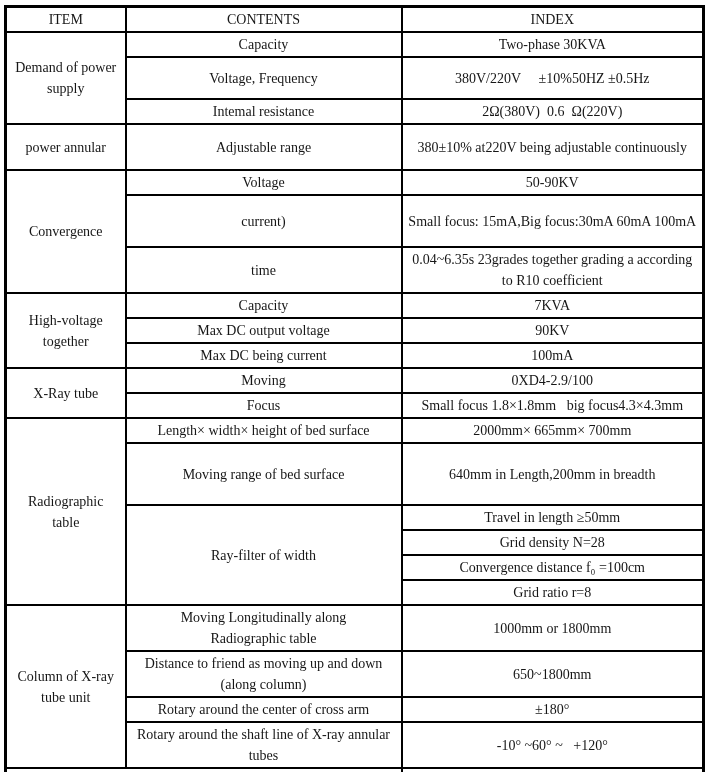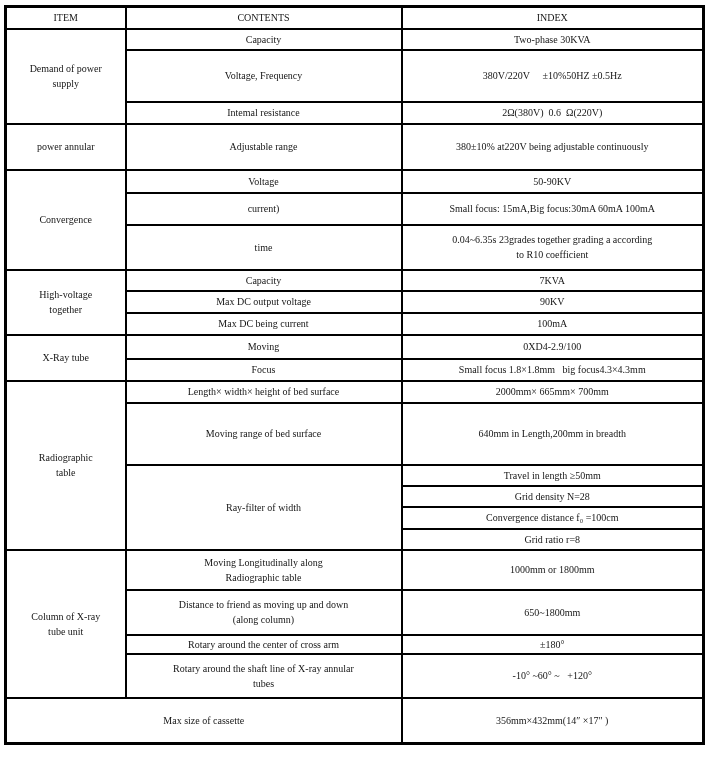--- a/index.html
+++ b/index.html
@@ -22,21 +22,21 @@
     width: 698px;
     background: #ffffff;
     border: 3px solid #000000;
   }
   table.spec th,
   table.spec td {
     border: 2px solid #000000;
     text-align: center;
     vertical-align: middle;
     padding: 1px 4px;
-    font-size: 10px;
+    font-size: 14px;
     font-weight: normal;
     white-space: pre-line;
     line-height: 1.5;
     overflow: hidden;
   }
   col.c1 { width: 120px; }
   col.c2 { width: 276px; }
   col.c3 { width: 302px; }
   .fs135 { font-size: 13.5px; margin-left: 48px; }
   .fs132 { font-size: 13.2px; }
@@ -58,41 +58,41 @@
       <th>CONTENTS</th>
       <th>INDEX</th>
     </tr>
 
     <tr style="height:21px">
       <td rowspan="3">Demand of power
 supply</td>
       <td>Capacity</td>
       <td>Two-phase 30KVA</td>
     </tr>
-    <tr style="height:52px">
+    <tr style="height:42px">
       <td>Voltage, Frequency</td>
       <td>380V/220V&nbsp;&nbsp;&nbsp;&nbsp;&nbsp;±10%50HZ&nbsp;±0.5Hz</td>
     </tr>
     <tr style="height:22px">
       <td>Intemal resistance</td>
       <td>2Ω(380V)&nbsp;&nbsp;0.6&nbsp;&nbsp;Ω(220V)</td>
     </tr>
 
     <tr style="height:46px">
       <td>power annular</td>
       <td>Adjustable range</td>
       <td>380±10% at220V being adjustable continuously</td>
     </tr>
 
     <tr style="height:23px">
       <td rowspan="3">Convergence</td>
       <td>Voltage</td>
       <td>50-90KV</td>
     </tr>
-    <tr style="height:32px">
+    <tr style="height:52px">
       <td>current)</td>
       <td class="fs135">Small focus: 15mA,Big focus:30mA 60mA 100mA</td>
     </tr>
     <tr style="height:45px">
       <td>time</td>
       <td class="fs135">0.04~6.35s 23grades together grading a according
 to R10 coefficient</td>
     </tr>
 
     <tr style="height:21px">

